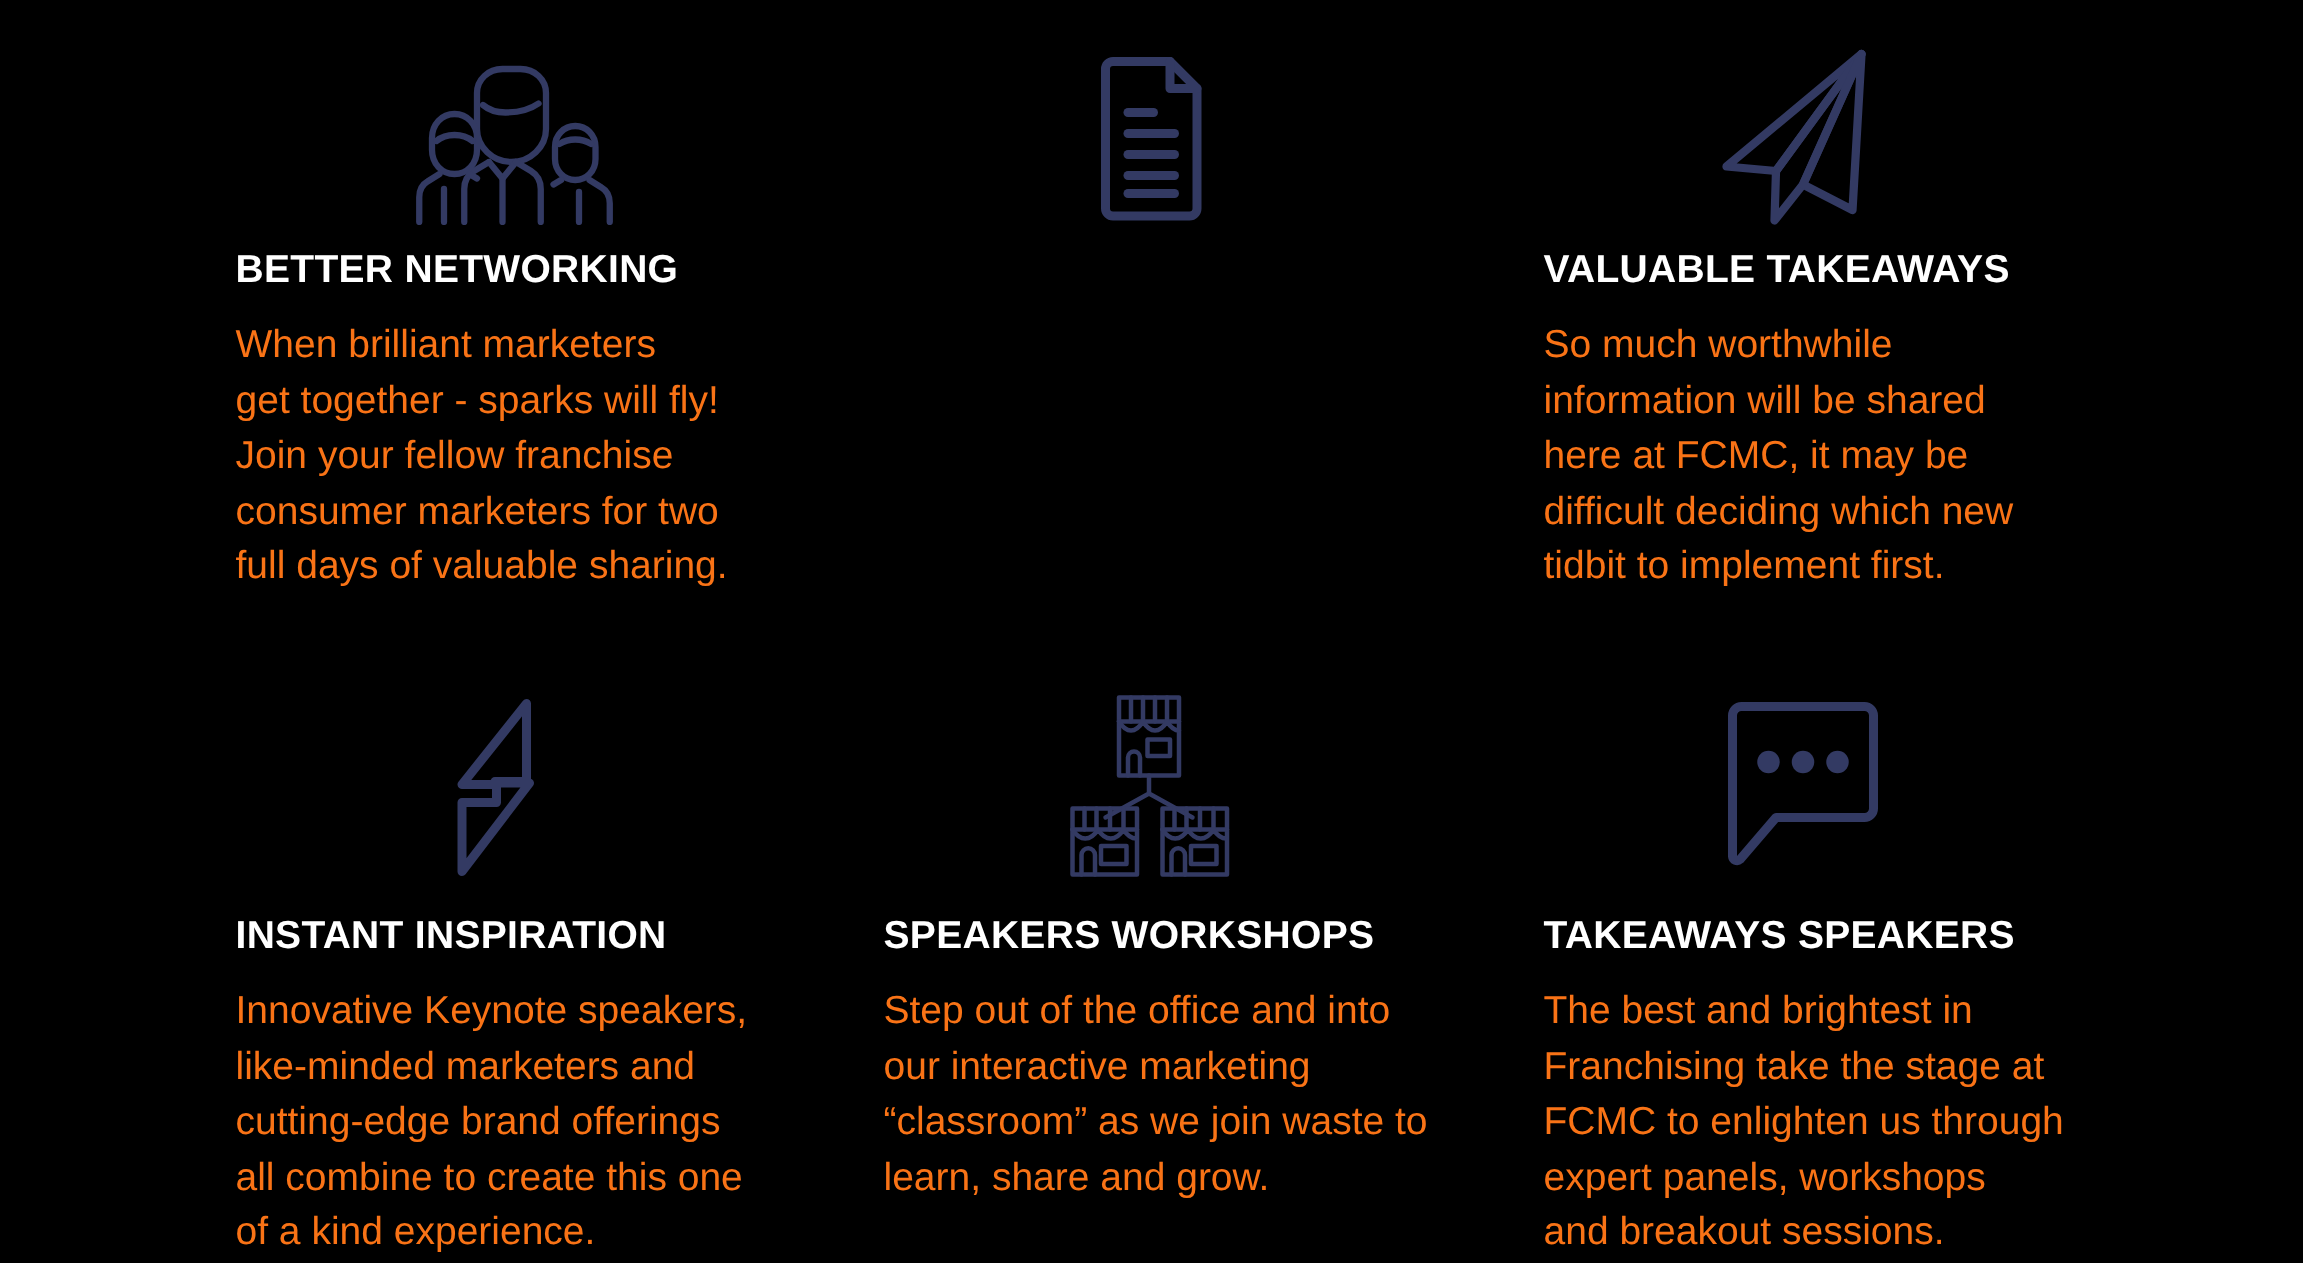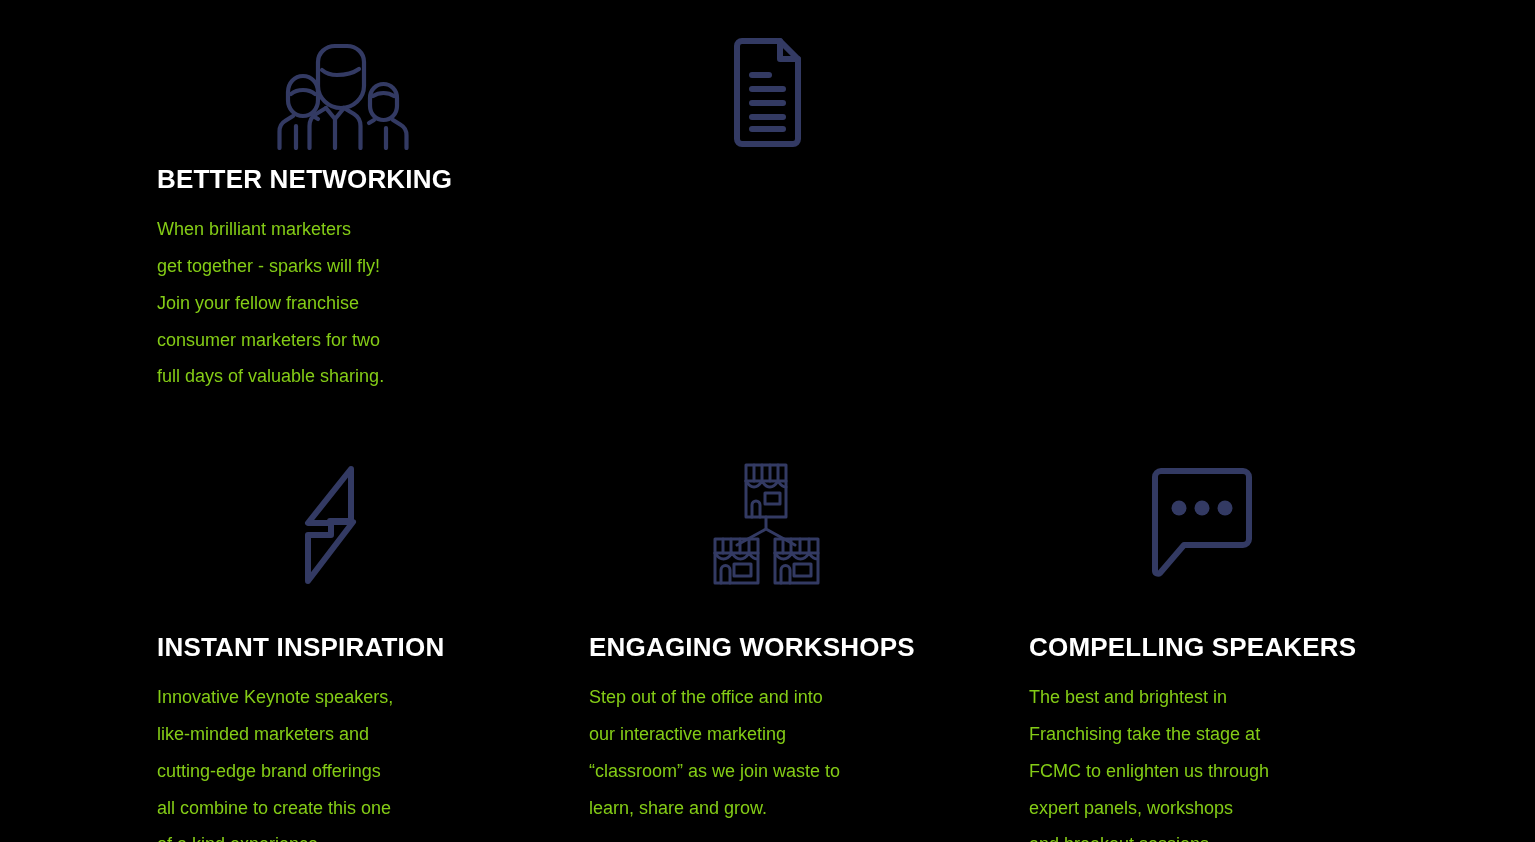--- a/index.html
+++ b/index.html
@@ -62,35 +62,35 @@
   .card-title {
     color: #ffffff;
     font-size: 26px;
     font-weight: bold;
     letter-spacing: 0.2px;
     line-height: 1.05;
     white-space: nowrap;
   }
 
   .card-body {
-    color: #84cc16;
-    font-size: 18px;
+    color: #f97316;
+    font-size: 26px;
     line-height: 36.8px;
     font-weight: 400;
     white-space: pre-line;
   }
 
   
   .row1 .icon-wrap { height: 150px; }
   .row1 .card-title { margin-top: 16px; }
   .row1 .card-body  { margin-top: 18px; }
 
   
   .row2 .icon-wrap { height: 150px; padding-top: 10px; }
-  .row2 .card-title { margin-top: 48px; }
+  .row2 .card-title { margin-top: 24px; }
   .row2 .card-body  { margin-top: 18px; }
 </style>
 </head>
 <body>
 
 <div class="board">
   <div class="grid">
 
     <div class="cell spacer row1"></div>
 
@@ -139,20 +139,37 @@
             <path d="M61 45h17"></path>
             <path d="M61 59h31"></path>
             <path d="M61 73h31"></path>
             <path d="M61 87h31"></path>
             <path d="M61 99h31"></path>
           </svg>
         </div>
       </div>
     </div>
 
+    <div class="cell row1 r1c3">
+      <div class="icon-wrap">
+        <div class="icon-inner">
+          <svg width="150" height="125" viewBox="0 0 150 125" fill="none" stroke="#333a63" stroke-width="5.5" stroke-linecap="round" stroke-linejoin="round">
+            <path d="M112 11L22 86l33 3z"></path>
+            <path d="M112 11L55 89l-1 33 19-24z"></path>
+            <path d="M112 11L73 98l33 17z"></path>
+          </svg>
+        </div>
+      </div>
+      <div class="card-title">VALUABLE TAKEAWAYS</div>
+      <div class="card-body">So much worthwhile
+information will be shared
+here at FCMC, it may be
+difficult deciding which new
+tidbit to implement first.</div>
+    </div>
 
     <div class="cell spacer row2"></div>
 
     <div class="cell row2 r2c1">
       <div class="icon-wrap">
         <div class="icon-inner">
           <svg width="150" height="125" viewBox="0 0 150 125" fill="none" stroke="#333a63" stroke-width="6" stroke-linecap="round" stroke-linejoin="round">
             <path d="M89 8L46 62h23v12H46v46l45-59H68V60h21z"></path>
           </svg>
         </div>
@@ -194,39 +211,39 @@
               <rect x="84" y="78" width="43" height="44"></rect>
               <path d="M84 92h43"></path>
               <path d="M92 78v14M100 78v14M109 78v14M118 78v14"></path>
               <path d="M84 92c2.5 4 5.5 6 8.5 6s6-2 8.5-6c2.5 4 5.5 6 8.5 6s6-2 8.5-6c2.5 4 5.5 6 8.5 6"></path>
               <rect x="103" y="103" width="17" height="12"></rect>
               <path d="M90 122v-13a4.5 4.5 0 0 1 9 0v13"></path>
             </g>
           </svg>
         </div>
       </div>
-      <div class="card-title">ENGAGING WORKSHOPS</div>
+      <div class="card-title">SPEAKERS WORKSHOPS</div>
       <div class="card-body">Step out of the office and into
 our interactive marketing
 “classroom” as we join waste to
 learn, share and grow.</div>
     </div>
 
     <div class="cell row2 r2c3">
       <div class="icon-wrap">
         <div class="icon-inner">
           <svg width="150" height="125" viewBox="0 0 150 125" fill="none" stroke="#333a63" stroke-width="6" stroke-linecap="round" stroke-linejoin="round">
             <path d="M26 16a6 6 0 0 1 6-6h82a6 6 0 0 1 6 6v62a6 6 0 0 1-6 6H55l-24 28a3 3 0 0 1-5-2z"></path>
             <circle cx="50" cy="47" r="7.5" fill="#333a63" stroke="none"></circle>
             <circle cx="73" cy="47" r="7.5" fill="#333a63" stroke="none"></circle>
             <circle cx="96" cy="47" r="7.5" fill="#333a63" stroke="none"></circle>
           </svg>
         </div>
       </div>
-      <div class="card-title">COMPELLING SPEAKERS</div>
+      <div class="card-title">TAKEAWAYS SPEAKERS</div>
       <div class="card-body">The best and brightest in
 Franchising take the stage at
 FCMC to enlighten us through
 expert panels, workshops
 and breakout sessions.</div>
     </div>
 
   </div>
 </div>
 

